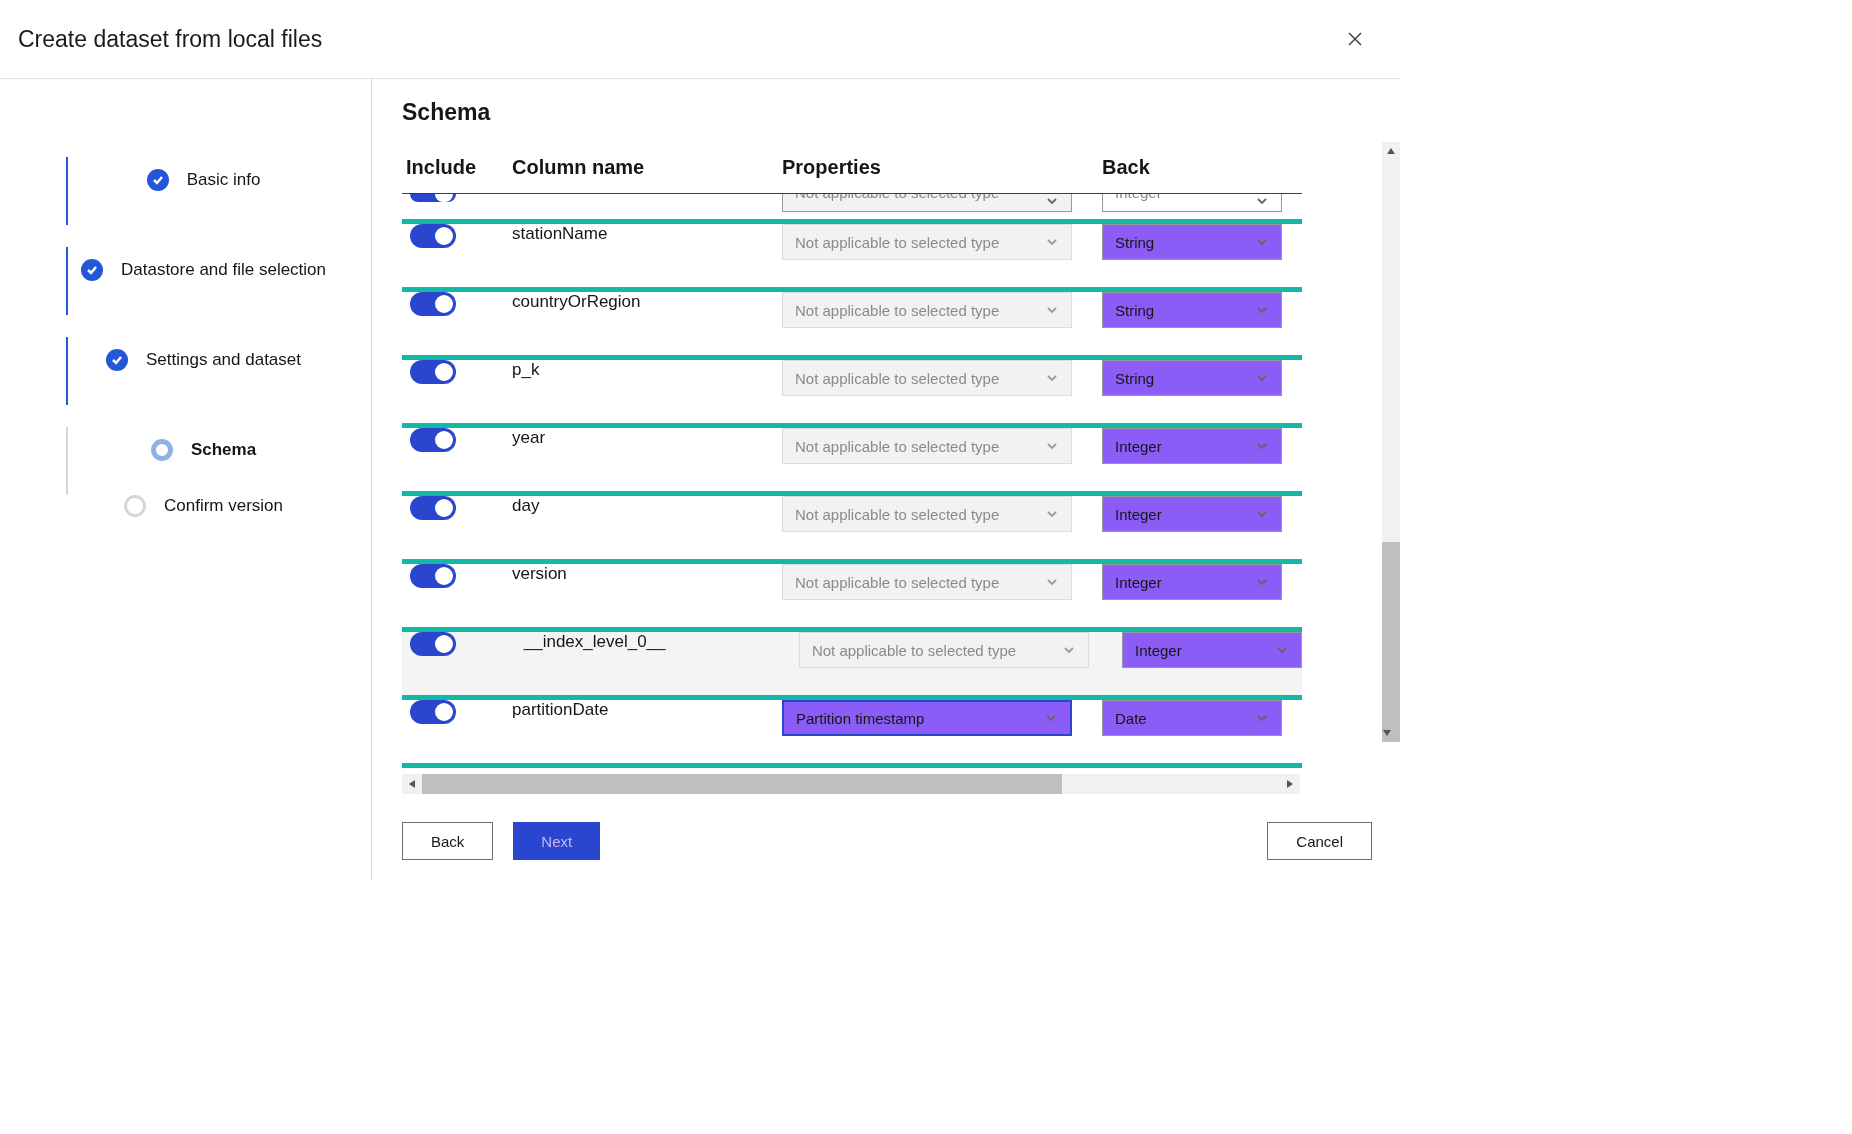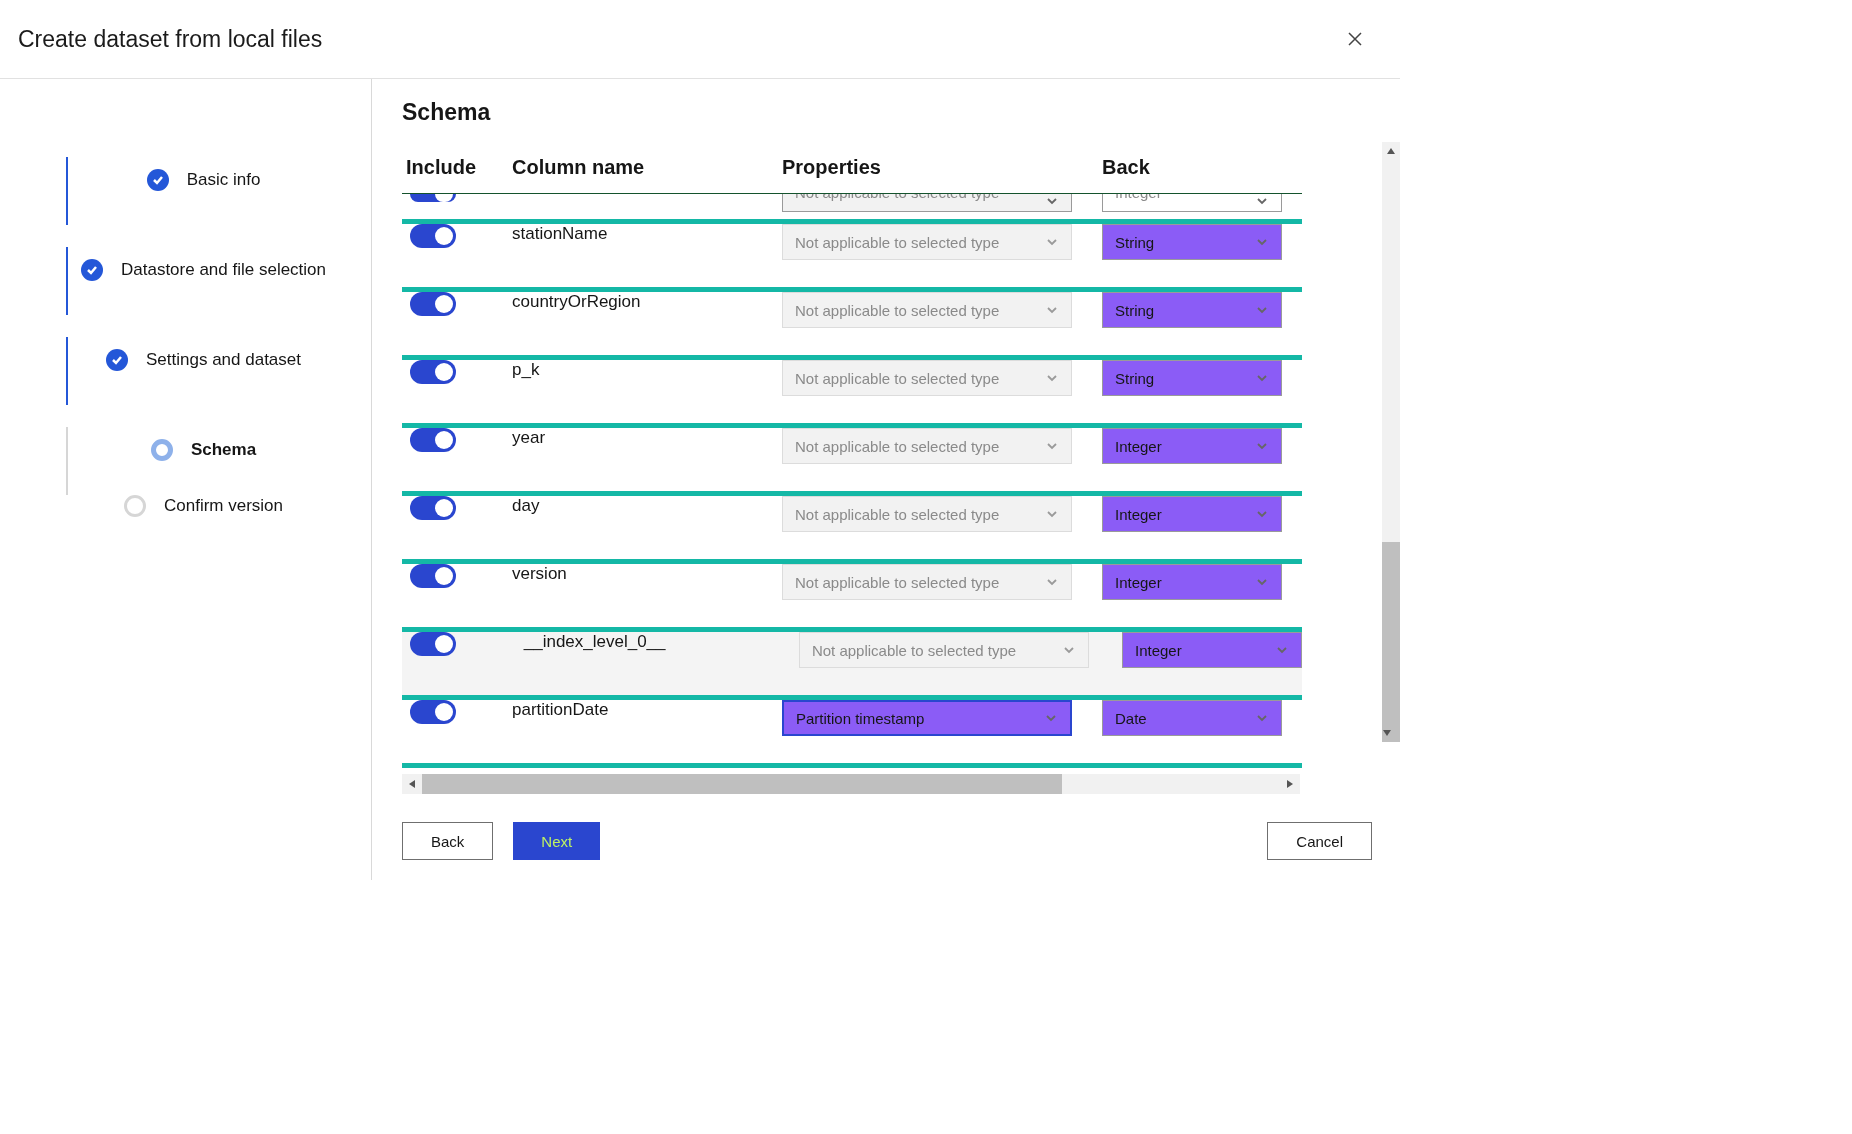--- a/index.html
+++ b/index.html
@@ -90,21 +90,21 @@
   .hscroll .arrow{width:20px;height:20px;display:flex;align-items:center;justify-content:center;}
   .hscroll .arrow svg{width:10px;height:10px;fill:#555;}
   .hscroll .thumb{position:absolute;left:20px;top:0;height:20px;width:640px;background:#bfbfbf;}
   
   
   .footer{ display:flex;justify-content:space-between;padding:28px 28px 0 0;}
   .btns-left{display:flex;gap:20px;}
   .btn{ height:38px;padding:0 28px;font-size:15px;display:flex;align-items:center;
         justify-content:center;cursor:pointer;}
   .btn.secondary{border:1px solid #6f6f6f;background:#fff;}
-  .btn.primary  {border:none;background:#2a46cf;color:#bef264;}
+  .btn.primary  {border:none;background:#2a46cf;color:#c4b5fd;}
 </style>
 </head>
 <body>
 
 <div class="frame">
 
   <div class="modal-header">
     <div class="modal-title">Create dataset from local files</div>
     <div class="close-btn">
       <svg viewBox="0 0 16 16">

